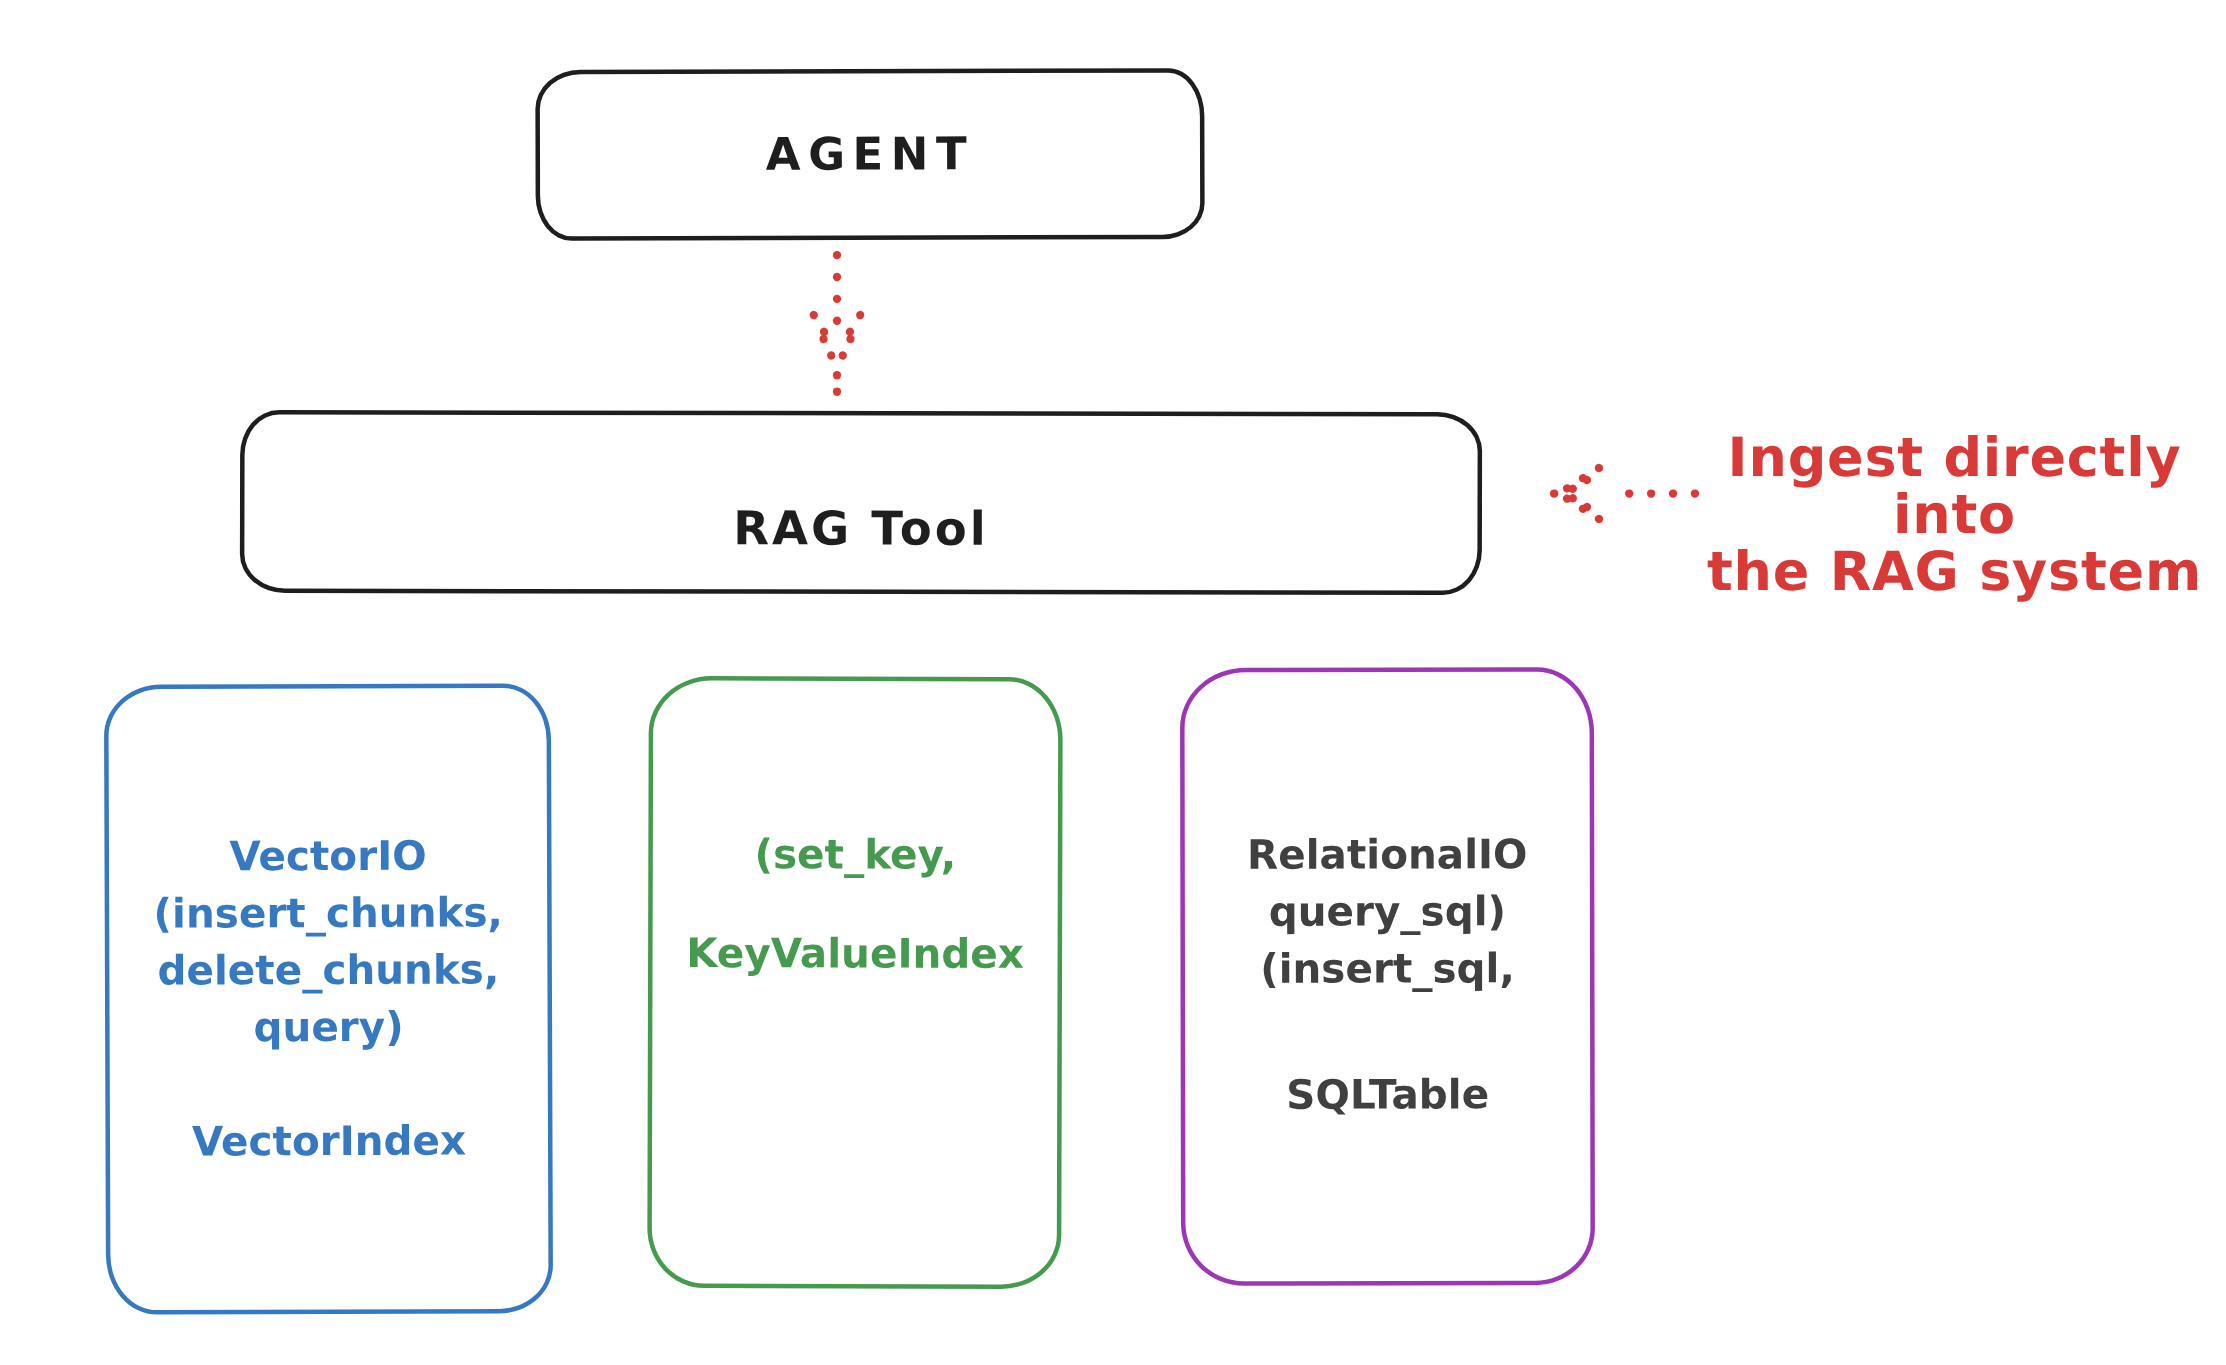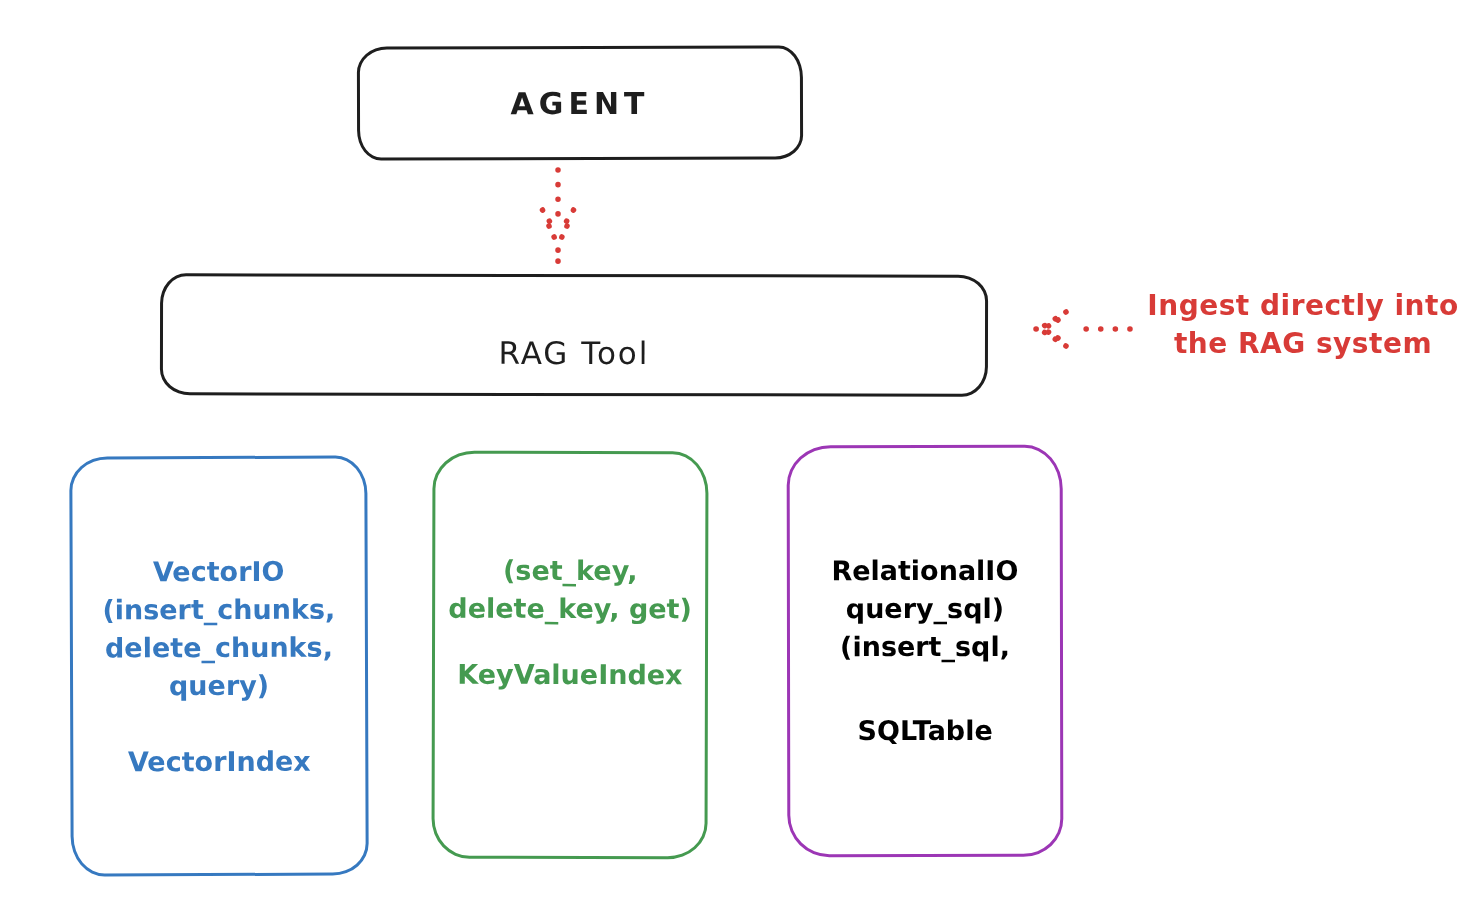--- a/index.html
+++ b/index.html
@@ -33,28 +33,28 @@
   }
   .agent-label {
     font-size: 30px; font-weight: 700; letter-spacing: 5px;
   }
   .rag-box {
     left: 160px; top: 270px; width: 828px; height: 122px;
     border-radius: 26px 30px 26px 30px / 30px 26px 30px 26px;
     transform: rotate(0.1deg);
   }
   .rag-label {
-    font-size: 31px; font-weight: 400; letter-spacing: 2px; margin-top: 35px;
+    font-size: 31px; font-weight: 700; letter-spacing: 2px; margin-top: 35px;
   }
   .arrow-svg { position: absolute; }
   .annotation {
     position: absolute;
     left: 1138px; top: 283px; width: 330px;
     text-align: center;
-    font-size: 28px; font-weight: 700;
+    font-size: 36px; font-weight: 700;
     line-height: 38px;
     letter-spacing: 0.5px;
   }
   .backend-box {
     position: absolute;
     background: #ffffff;
     border-width: 3.5px;
     border-style: solid;
     display: flex;
     flex-direction: column;
@@ -130,24 +130,23 @@
   <div class="backend-box backend-blue" style="border-color:#3679c0; color:#3679c0;">
     <div>VectorIO</div>
     <div>(insert_chunks,</div>
     <div>delete_chunks,</div>
     <div>query)</div>
     <div class="index-label-blue">VectorIndex</div>
   </div>
 
   <div class="backend-box backend-green" style="border-color:#459a50; color:#459a50;">
     <div>(set_key,</div>
-    <div>delete_key, get)</div>
     <div class="index-label-green">KeyValueIndex</div>
   </div>
 
-  <div class="backend-box backend-purple" style="border-color:#9c36b5; color:#000000;">
+  <div class="backend-box backend-purple" style="border-color:#9c36b5; color:#404040;">
     <div>RelationalIO</div>
     <div>query_sql)</div>
     <div>(insert_sql,</div>
     <div class="index-label-purple">SQLTable</div>
   </div>
 
 </div>
 
 </body></html>

